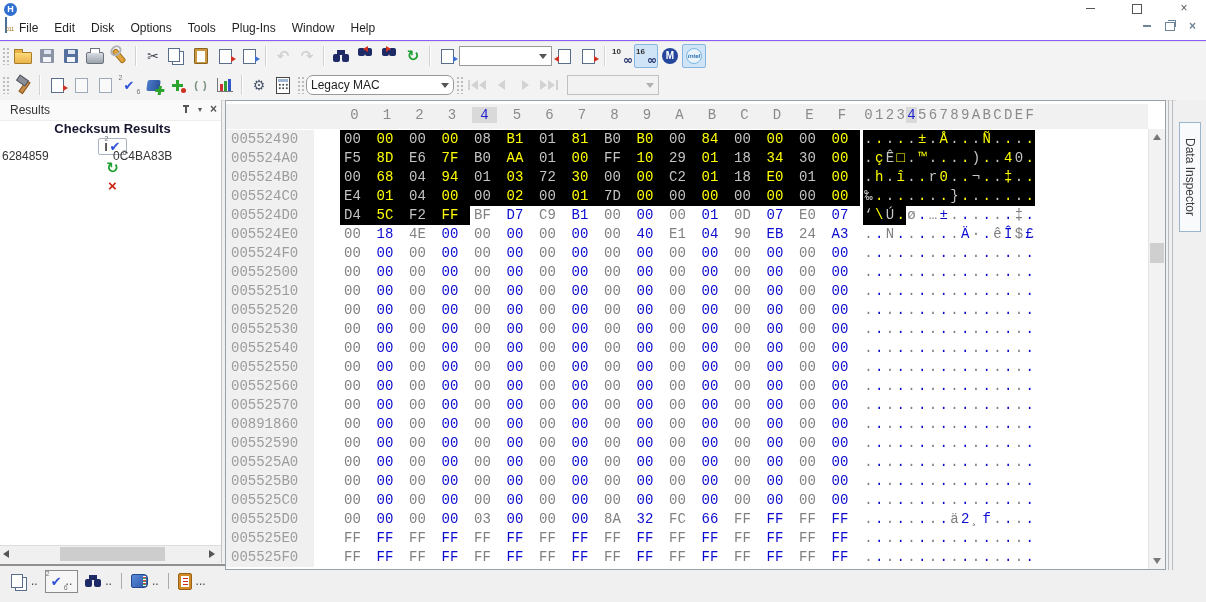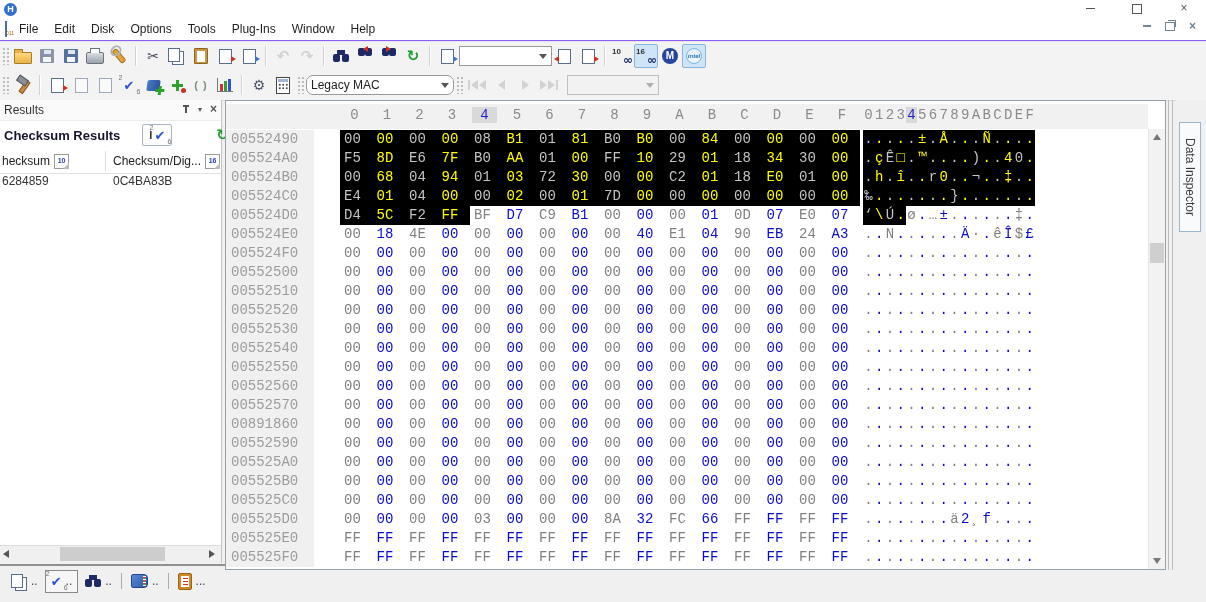--- a/index.html
+++ b/index.html
@@ -11,21 +11,21 @@
             display:flex;align-items:center;border-bottom:1px solid #ececec;}
   .i-app{width:13px;height:13px;border-radius:50%;background:#2f6fd0;color:#fff;
          font:bold 9px/13px "Liberation Sans",sans-serif;text-align:center;margin-left:4px;}
   .titletext{margin-left:6px;color:#3f3f3f;white-space:nowrap;}
   .winbtn{position:absolute;top:0;width:14px;height:16px;color:#555;text-align:center;line-height:16px;}
   .wb-min{left:1083px;} .wb-min::after{content:"";display:inline-block;width:9px;height:1px;background:#555;vertical-align:middle;}
   .wb-max{left:1130px;} .wb-max::after{content:"";display:inline-block;width:8px;height:8px;border:1px solid #555;vertical-align:middle;}
   .wb-close{left:1177px;font-size:12px;}
   
   .menubar{position:absolute;left:0;top:18px;right:0;height:22px;background:#fff;
-           border-bottom:5px solid #8b5cf6;display:flex;align-items:center;}
+           border-bottom:5px solid #8b5cf6;display:flex;align-items:flex-start;}
   .i-mdoc{width:11px;height:13px;background:#fff;border:1px solid #4a6f9a;position:relative;flex:none;}
   .i-mdoc::before{content:"";position:absolute;left:1px;right:1px;top:1px;height:4px;background:#3a9aa0;}
   .i-mdoc::after{content:"011";position:absolute;left:0;right:0;bottom:0;font:5px "Liberation Sans",sans-serif;color:#a06a10;text-align:center;}
   .menubar .mdoc-wrap{margin-left:5px;margin-right:4px;}
   .menuitem{padding:0 8px;line-height:21px;color:#1f1f1f;}
   .mdi-ctrls{position:absolute;right:10px;top:3px;display:flex;gap:14px;align-items:center;color:#6f8496;}
   .mc-min{width:8px;height:2px;background:#6f8496;}
   .mc-rest{width:8px;height:7px;border:1px solid #6f8496;position:relative;}
   .mc-rest::before{content:"";position:absolute;left:2px;top:-3px;width:7px;height:6px;border:1px solid #6f8496;border-bottom:none;border-left:none;}
   .mc-close{font-weight:bold;font-size:12px;line-height:10px;}
@@ -112,26 +112,26 @@
   .i-clip::before{content:"";position:absolute;z-index:1;left:4px;right:3px;top:4px;height:8px;
       background:repeating-linear-gradient(#d03020 0 1px,transparent 1px 3px);}
   .navtri{display:flex;align-items:center;gap:1px;}
   .tri-r{width:0;height:0;border-left:7px solid #b8b8b8;border-top:5px solid transparent;border-bottom:5px solid transparent;}
   .tri-l{width:0;height:0;border-right:7px solid #b8b8b8;border-top:5px solid transparent;border-bottom:5px solid transparent;}
   .navbar{width:2px;height:10px;background:#b8b8b8;}
   
   .results{position:absolute;left:0;top:100px;width:222px;height:463px;background:#fff;
            border-right:1px solid #c4c4c4;box-sizing:border-box;}
   .res-head{height:20px;display:flex;align-items:center;background:#fafafa;border-bottom:1px solid #eee;position:relative;}
-  .res-title{margin-left:4px;color:#333;}
+  .res-title{margin-left:10px;color:#333;}
   .res-hicons{position:absolute;right:4px;top:2px;display:flex;gap:8px;align-items:center;color:#555;}
   .i-pin{position:relative;width:8px;height:10px;}
   .i-pin::before{content:"";position:absolute;left:1px;top:1px;width:6px;height:2px;background:#555;}
   .i-pin::after{content:"";position:absolute;left:3.5px;top:3px;width:1.5px;height:6px;background:#555;}
-  .res-section{height:28px;display:flex;align-items:center;padding-left:4px;gap:22px;}
+  .res-section{height:28px;display:flex;align-items:center;padding-left:4px;gap:2px;flex-direction:column;}
   .res-sec-title{font-weight:bold;font-size:13px;color:#15152e;white-space:nowrap;}
   .res-chkbtn{display:flex;align-items:center;gap:2px;border:1px solid #aab4c0;background:#fdfdfd;
               height:20px;padding:0 6px;border-radius:2px;}
   .res-x{color:#cc2211;font-weight:bold;font-size:15px;line-height:14px;}
   .res-cols{height:24px;display:flex;align-items:center;border-bottom:1px solid #e2e2e2;position:relative;}
   .res-cols::before{content:"";position:absolute;left:105px;top:2px;bottom:2px;width:1px;background:#e0e0e0;}
   .rescol{display:flex;align-items:center;gap:4px;box-sizing:border-box;}
   .rescol.c1{width:105px;padding-left:2px;}
   .rescol.c2{padding-left:8px;}
   .badge{width:13px;height:13px;background:#fff;border:1px solid #9a9a9a;position:relative;
@@ -390,30 +390,20 @@
     <div class="res-section">
       <span class="res-sec-title">Checksum Results</span>
       <span class="res-chkbtn">
         <span style="font:bold 11px 'Liberation Sans',sans-serif;color:#333;">I</span>
         <span class="glyph i-check">✔</span>
       </span>
       <span style="width:1px;height:16px;background:#d5d5d5;"></span>
       <span class="glyph i-refresh">↻</span>
       <span class="res-x">×</span>
     </div>
-    <div class="res-cols">
-      <span class="rescol c1">
-        <span>hecksum</span>
-        <span class="badge">10</span>
-      </span>
-      <span class="rescol c2">
-        <span>Checksum/Dig...</span>
-        <span class="badge">16</span>
-      </span>
-    </div>
     <div class="res-vals">
       <span class="resval v1">6284859</span>
       <span class="resval v2">0C4BA83B</span>
     </div>
     <div class="res-hscroll">
       <span class="hs-left"></span>
       <span class="hs-thumb"></span>
       <span class="hs-right"></span>
     </div>
   </div>

